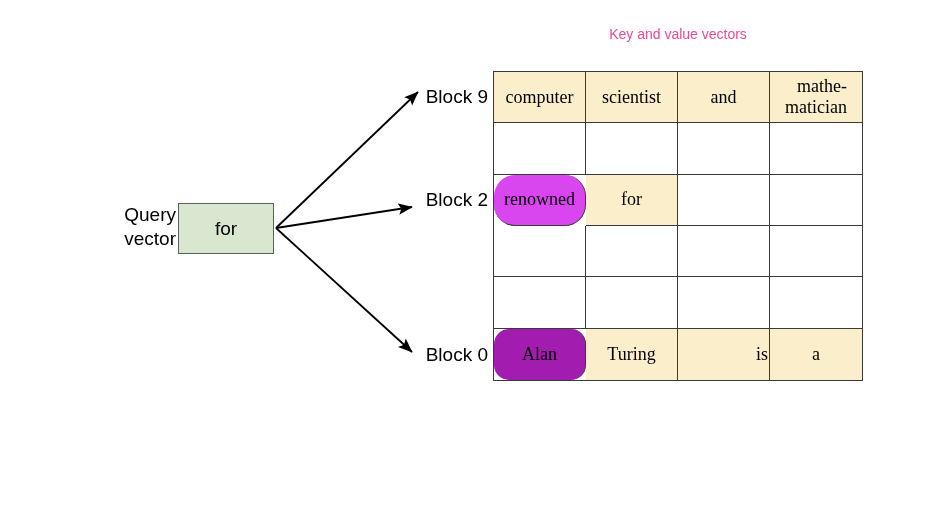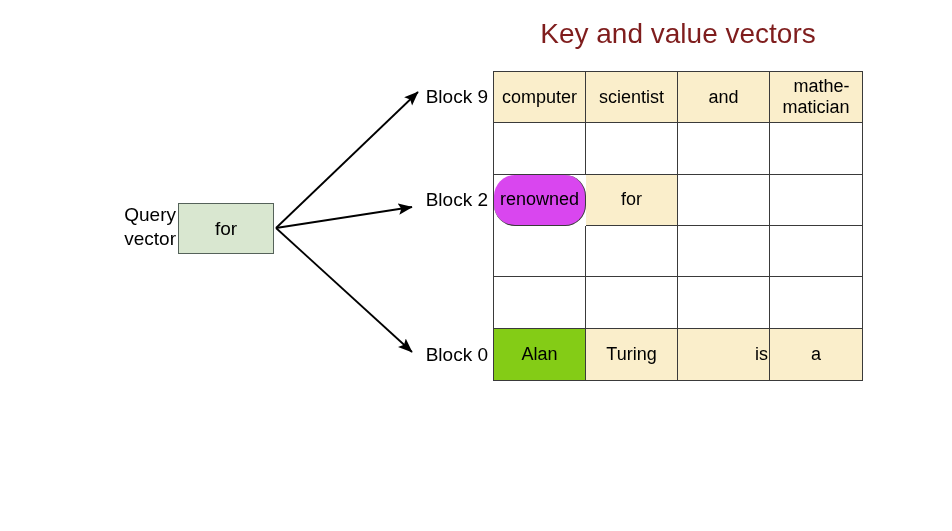--- a/index.html
+++ b/index.html
@@ -22,23 +22,23 @@
     height: 531px;
   }
 
   
   .title {
     position: absolute;
     left: 493px;
     top: 21px;
     width: 370px;
     text-align: center;
-    font-size: 28px;
+    font-size: 14px;
     line-height: 26px;
-    color: #7f1d1d;
+    color: #ec4899;
     white-space: nowrap;
   }
 
   
   .query-label {
     position: absolute;
     left: 100px;
     top: 203px;
     width: 76px;
     text-align: right;
@@ -85,20 +85,21 @@
     position: absolute;
     left: 493px;
     top: 71px;
     width: 370px;
     height: 310px;
     box-sizing: border-box;
     border: 1.6px solid #3a3a3a;
     display: grid;
     grid-template-columns: repeat(4, 1fr);
     grid-template-rows: repeat(6, 1fr);
+    font-family: Liberation Serif, serif;
   }
   .cell {
     box-sizing: border-box;
     border-right: 1.4px solid #3a3a3a;
     border-bottom: 1.4px solid #3a3a3a;
     display: flex;
     align-items: center;
     justify-content: center;
     text-align: center;
     font-size: 18px;
@@ -174,21 +175,21 @@
       <div class="cell" style="background: rgb(255, 255, 255);"></div>
       <div class="cell c3" style="background: rgb(255, 255, 255);"></div>
       <div class="cell" style="background: rgb(255, 255, 255);"></div>
       <div class="cell" style="background: rgb(255, 255, 255);"></div>
       <div class="cell" style="background: rgb(255, 255, 255);"></div>
       <div class="cell c3" style="background: rgb(255, 255, 255);"></div>
       <div class="cell" style="background: rgb(255, 255, 255);"></div>
       <div class="cell" style="background: rgb(255, 255, 255);"></div>
       <div class="cell" style="background: rgb(255, 255, 255);"></div>
       <div class="cell c3" style="background: rgb(255, 255, 255);"></div>
-      <div class="cell filled r5" style="background: #84cc16;">
+      <div class="cell filled r5" style="background: #a21caf; border-radius: 15px;">
         <span class="wrap">Alan</span>
       </div>
       <div class="cell filled r5" style="background: rgb(250, 238, 203);">
         <span class="wrap">Turing</span>
       </div>
       <div class="cell filled r5" style="background: rgb(250, 238, 203); justify-content: flex-end;">
         <span class="wrap">is</span>
       </div>
       <div class="cell filled c3 r5" style="background: rgb(250, 238, 203);">
         <span class="wrap">a</span>

